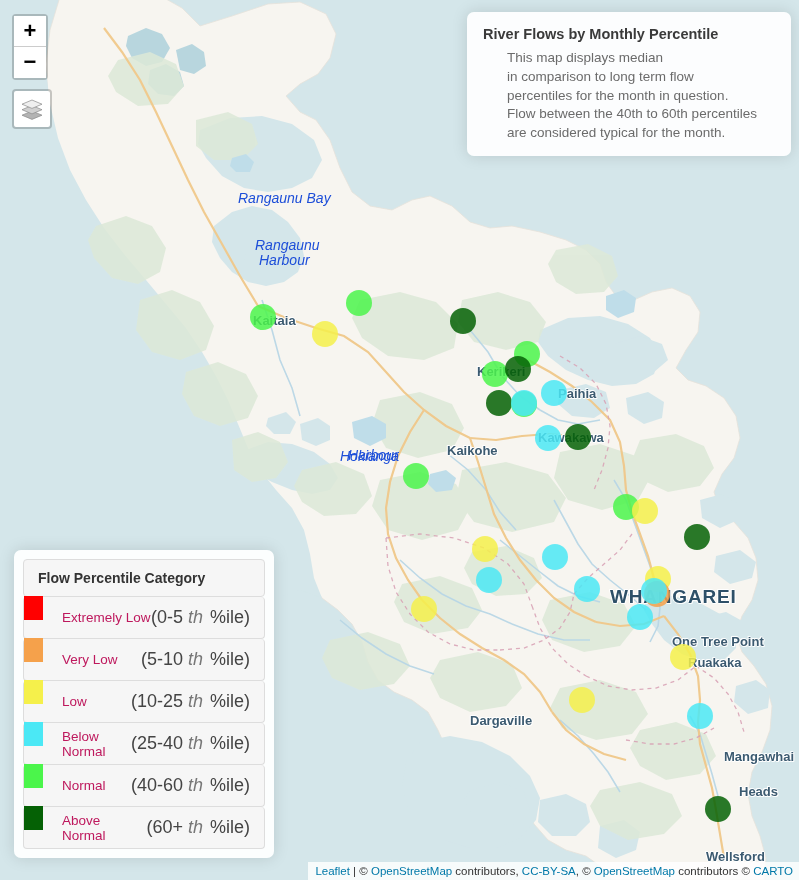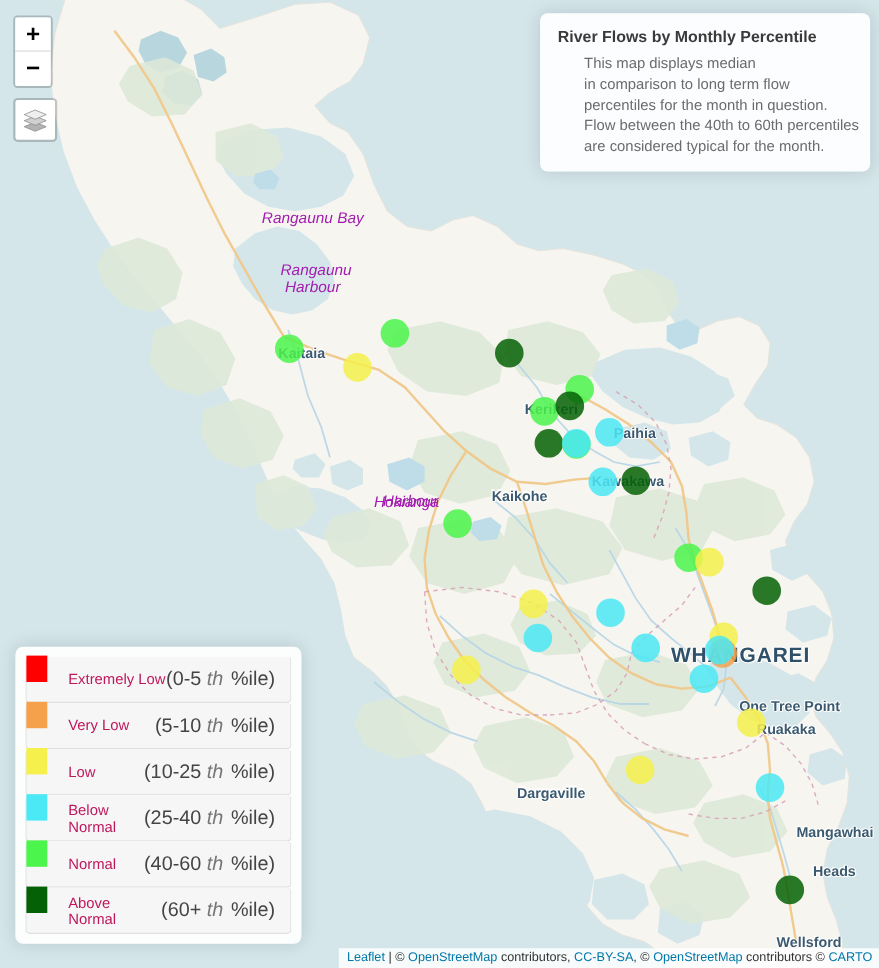--- a/index.html
+++ b/index.html
@@ -34,21 +34,21 @@
        0 1px 0 rgba(255,255,255,.85), 0 -1px 0 rgba(255,255,255,.85),
        1px 1px 0 rgba(255,255,255,.85), -1px -1px 0 rgba(255,255,255,.85);
   }
   .map-label.town {
     color: #3b5a70; font-weight: bold; font-size: 13px;
   }
   .map-label.city {
     color: #2e5068; font-weight: bold; font-size: 19px; letter-spacing: .8px;
   }
   .map-label.water {
-    color: #a21caf; font-style: italic; font-size: 14px; font-weight: normal;
+    color: #1d4ed8; font-style: italic; font-size: 14px; font-weight: normal;
     text-shadow: none;
     text-align: center;
   }
 
   
   .marker {
     position: absolute;
     border-radius: 50%;
     opacity: .85;
     cursor: pointer;
@@ -77,21 +77,21 @@
     left: 12px; top: 89px;
     width: 40px; height: 40px;
     display: flex; align-items: center; justify-content: center;
     cursor: pointer;
   }
 
   
   #info-panel {
     position: absolute;
     right: 8px; top: 12px;
-    width: 300px;
+    width: 324px;
     background: rgba(255,255,255,0.92);
     border-radius: 7px;
     box-shadow: 0 0 16px rgba(0,0,0,0.13);
     padding: 14px 14px 13px 16px;
   }
   #info-title {
     font-size: 14.5px; font-weight: bold; color: #3a3a3a;
     margin-bottom: 7px;
   }
   #info-body {
@@ -410,20 +410,21 @@
     <div id="info-body">
         <div>This map displays median</div>
         <div>in comparison to long term flow</div>
         <div>percentiles for the month in question.</div>
         <div>Flow between the 40th to 60th percentiles</div>
         <div>are considered typical for the month.</div>
       </div>
   </div>
 
   <div id="legend">
+    <div id="legend-title">Flow Percentile Category</div>
     <div id="legend-rows">
         <div class="legend-row">
           <div class="legend-swatch" style="background: rgb(255, 0, 0);"></div>
           <div class="legend-label">Extremely Low</div>
           <div class="legend-range"><span>(0-5</span><i> th</i><span class="pct">%ile)</span></div>
         </div>
         <div class="legend-row">
           <div class="legend-swatch" style="background: rgb(245, 161, 75);"></div>
           <div class="legend-label">Very Low</div>
           <div class="legend-range"><span>(5-10</span><i> th</i><span class="pct">%ile)</span></div>

